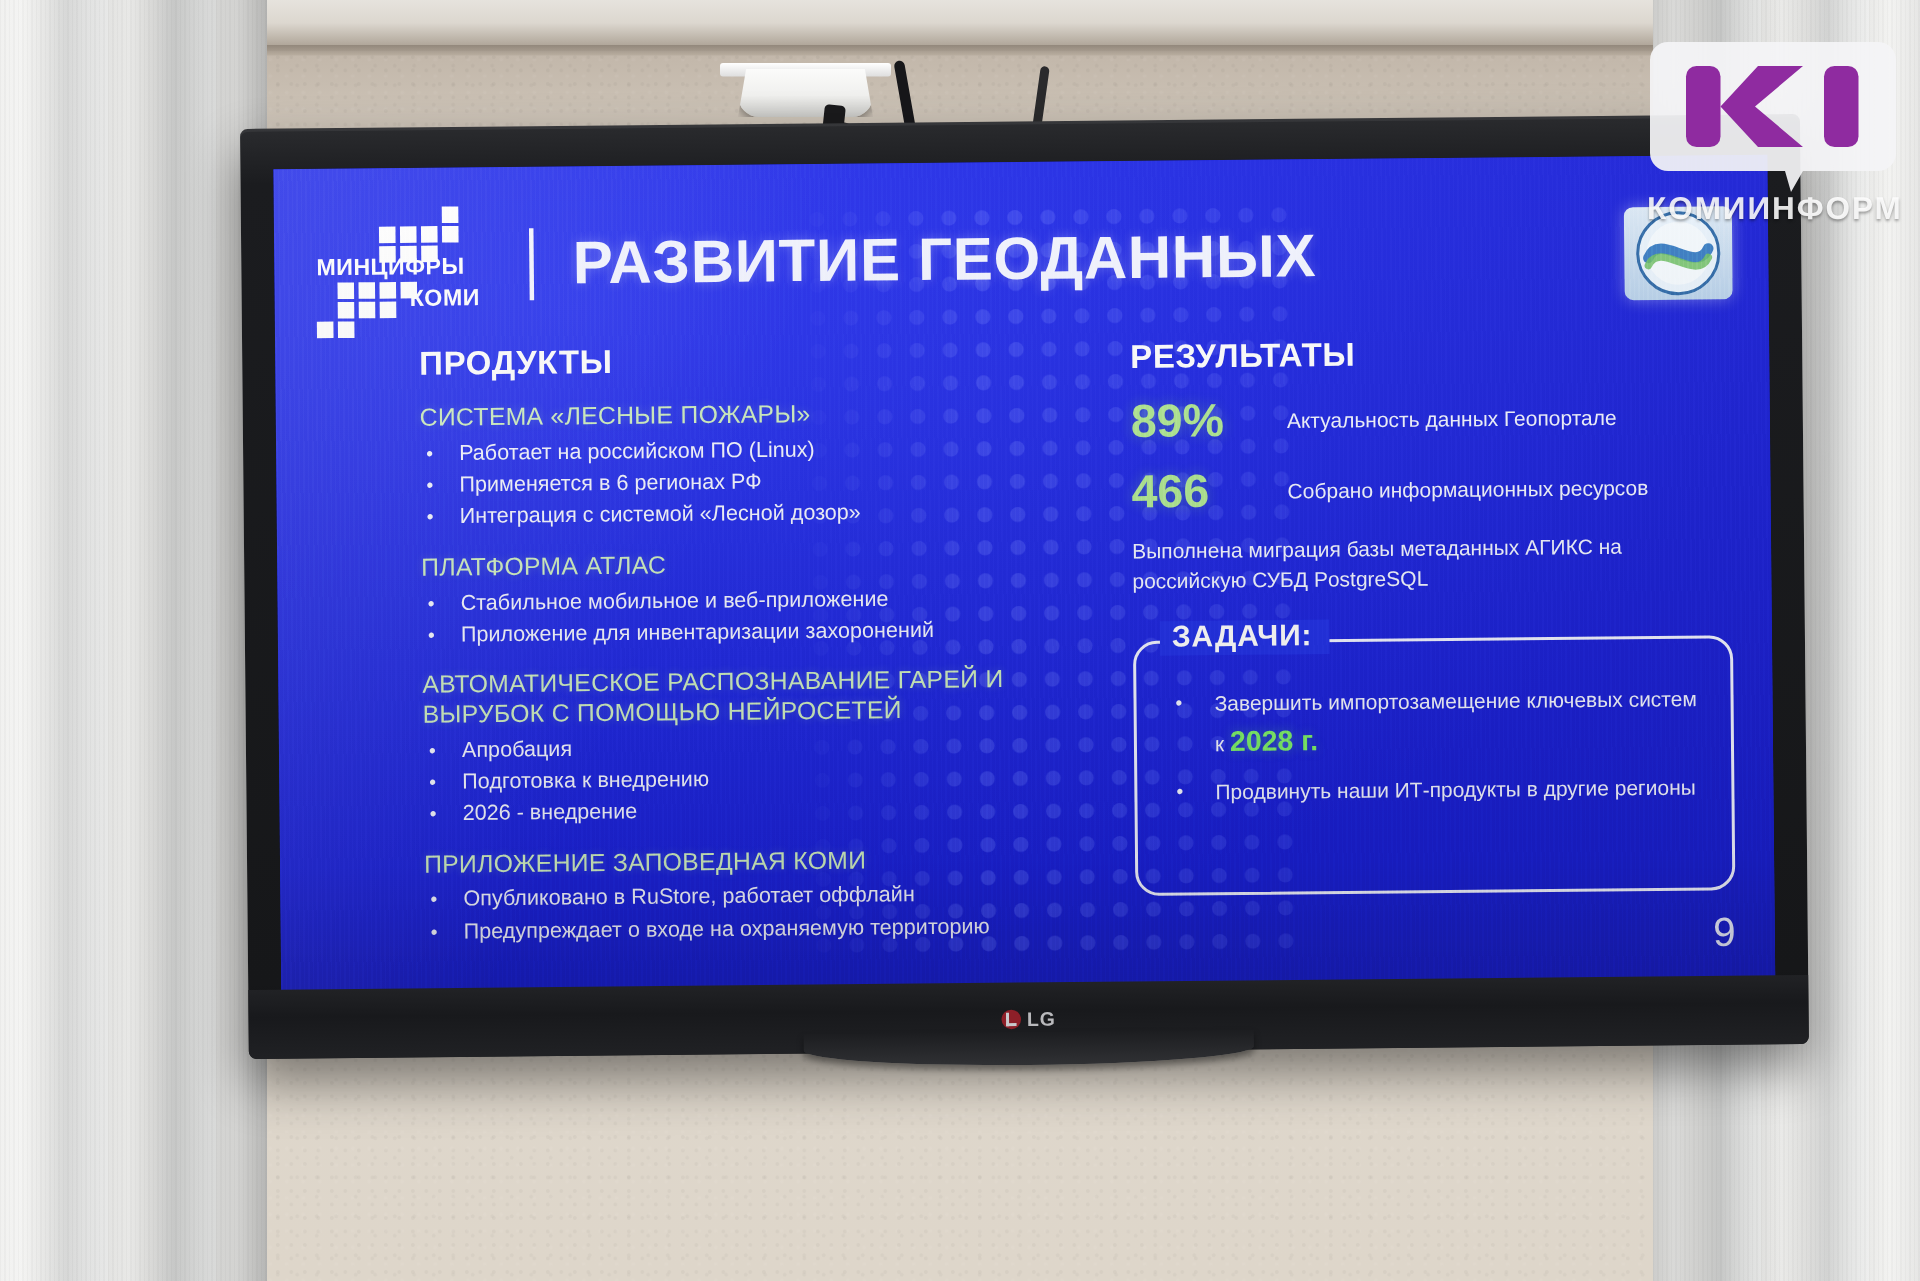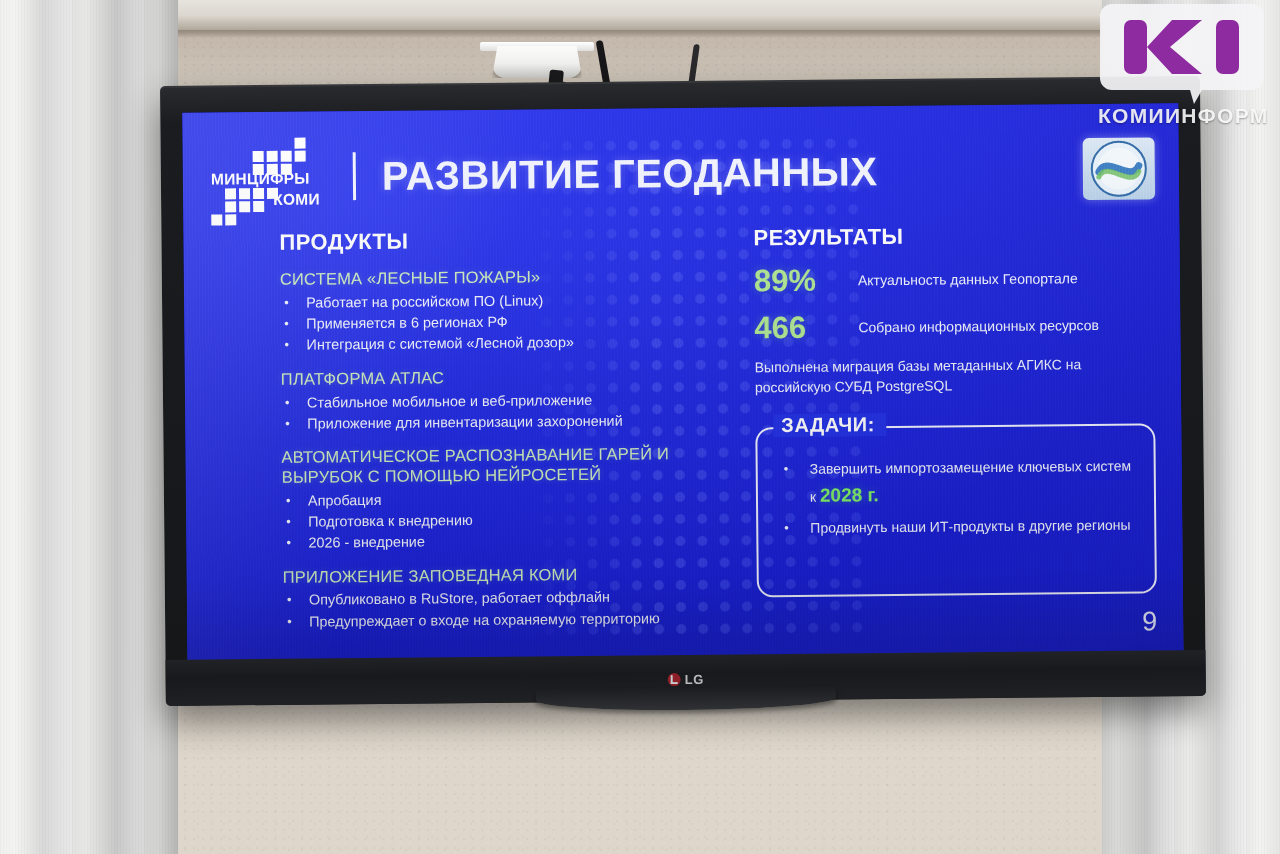--- a/index.html
+++ b/index.html
@@ -284,21 +284,21 @@
     color:#7ef06a; font-weight:bold; font-size:19px;
     text-shadow: 0 0 8px rgba(120,240,90,.35);
   }
   .page-num{
     position:absolute; right:26px; bottom:14px;
     font-size:27px; color:#e9ecff; font-weight:normal;
   }
 
   
   .ki-logo{
-    position:absolute; right:14px; top:0; width:168px; height:118px;
+    position:absolute; right:14px; top:24px; width:168px; height:118px;
   }
   .ki-bubble{
     position:absolute; left:0; top:0; width:168px; height:106px;
   }
   .ki-caption{
     position:absolute; left:0; top:104px; width:196px;
     font-size:21px; font-weight:bold; letter-spacing:1.3px;
     color:rgba(255,255,255,.88);
     text-shadow: 0 1px 2px rgba(0,0,0,.35);
     white-space:nowrap;

